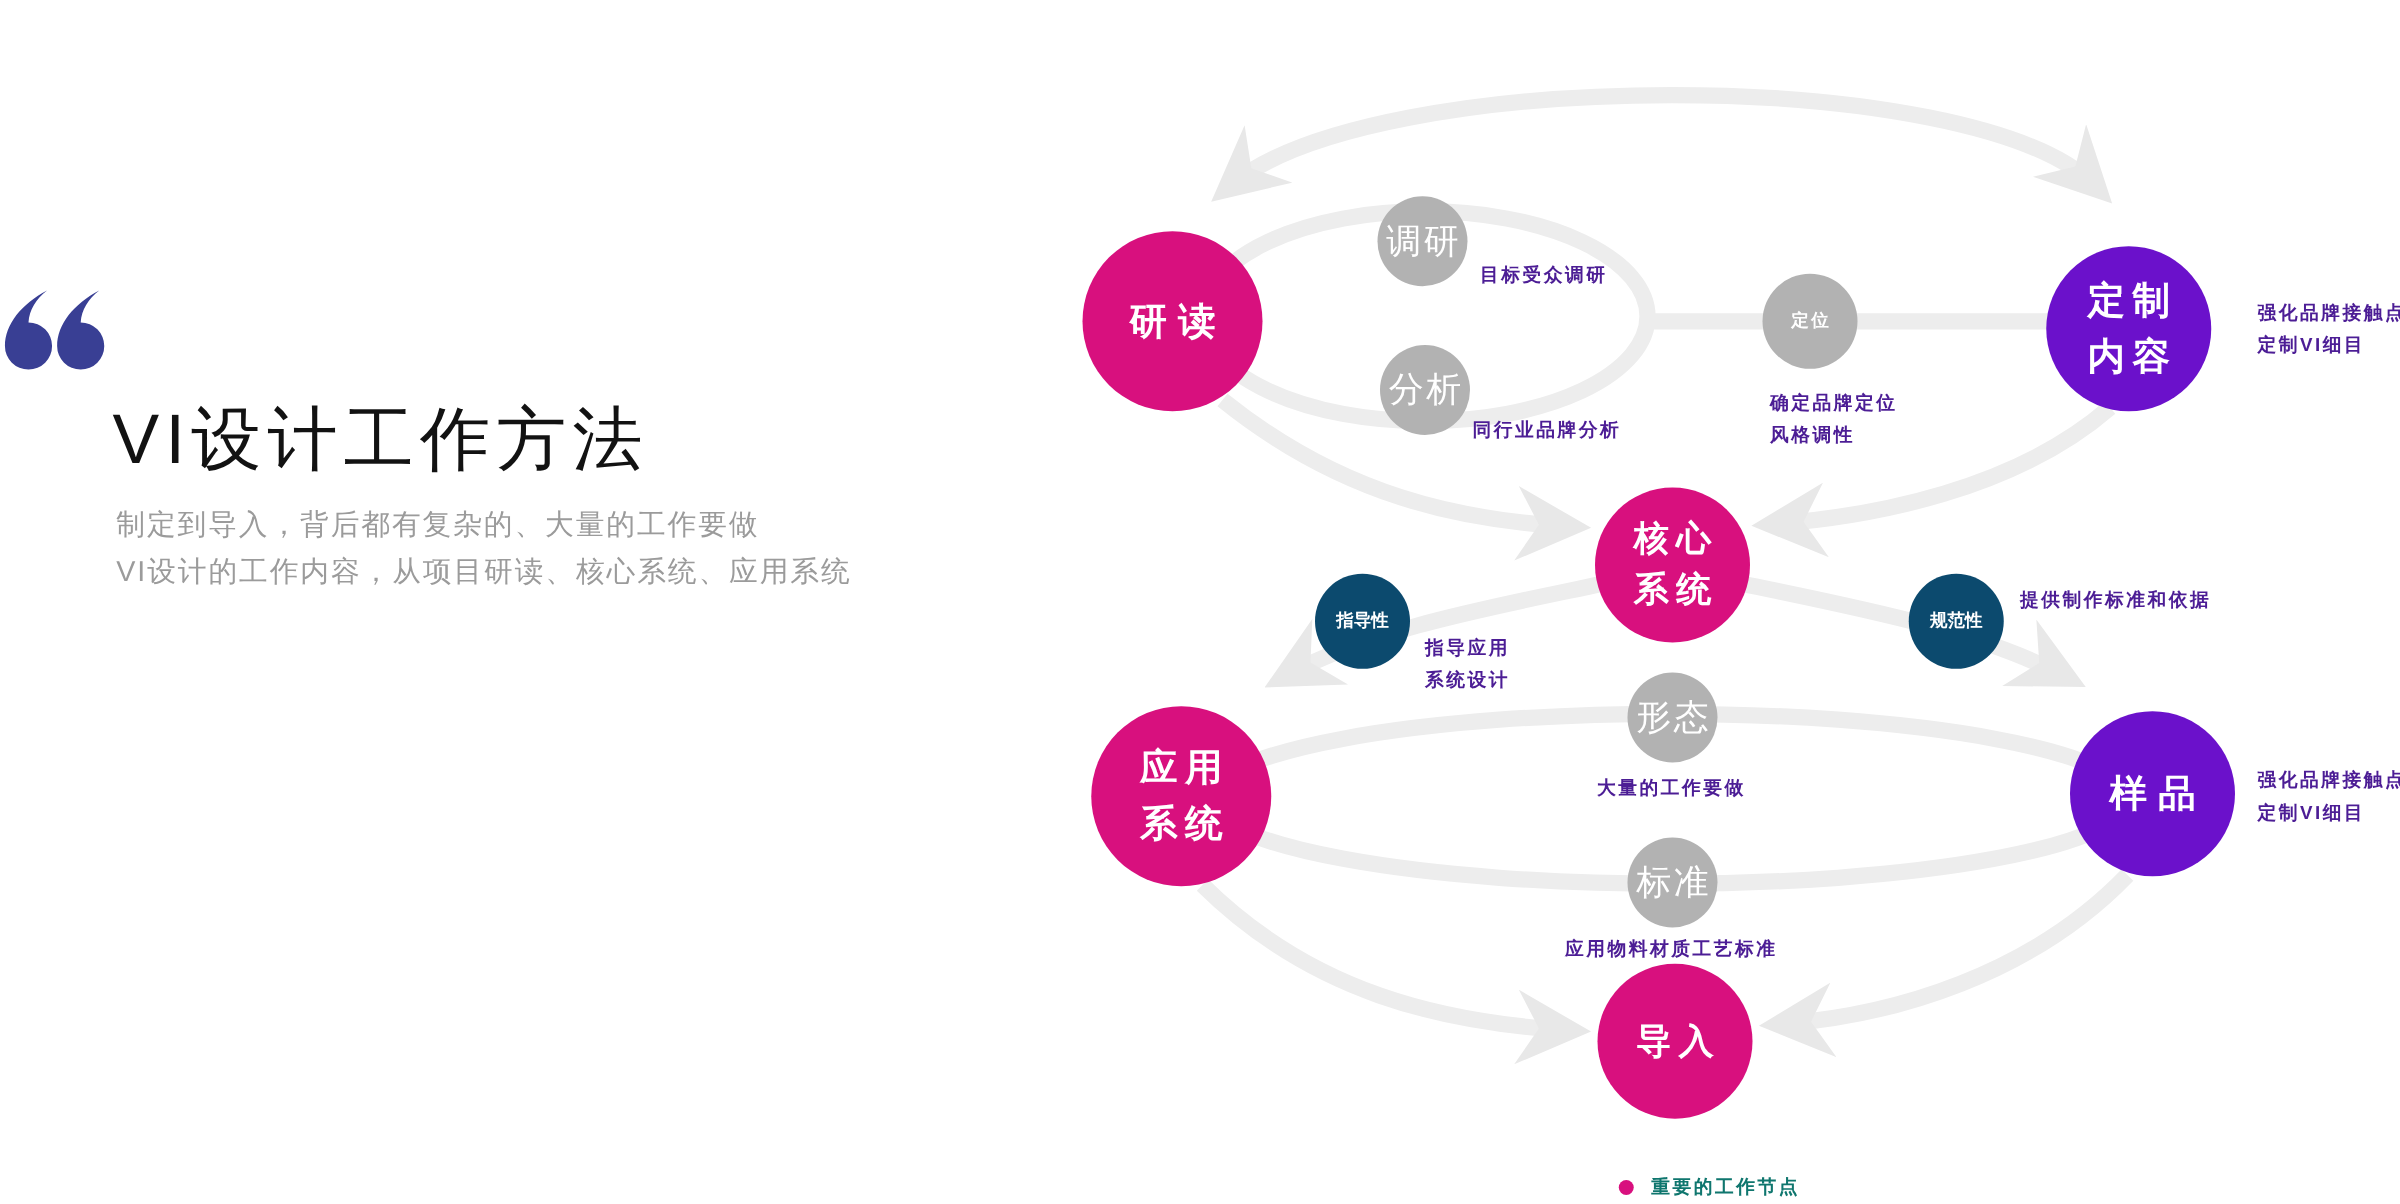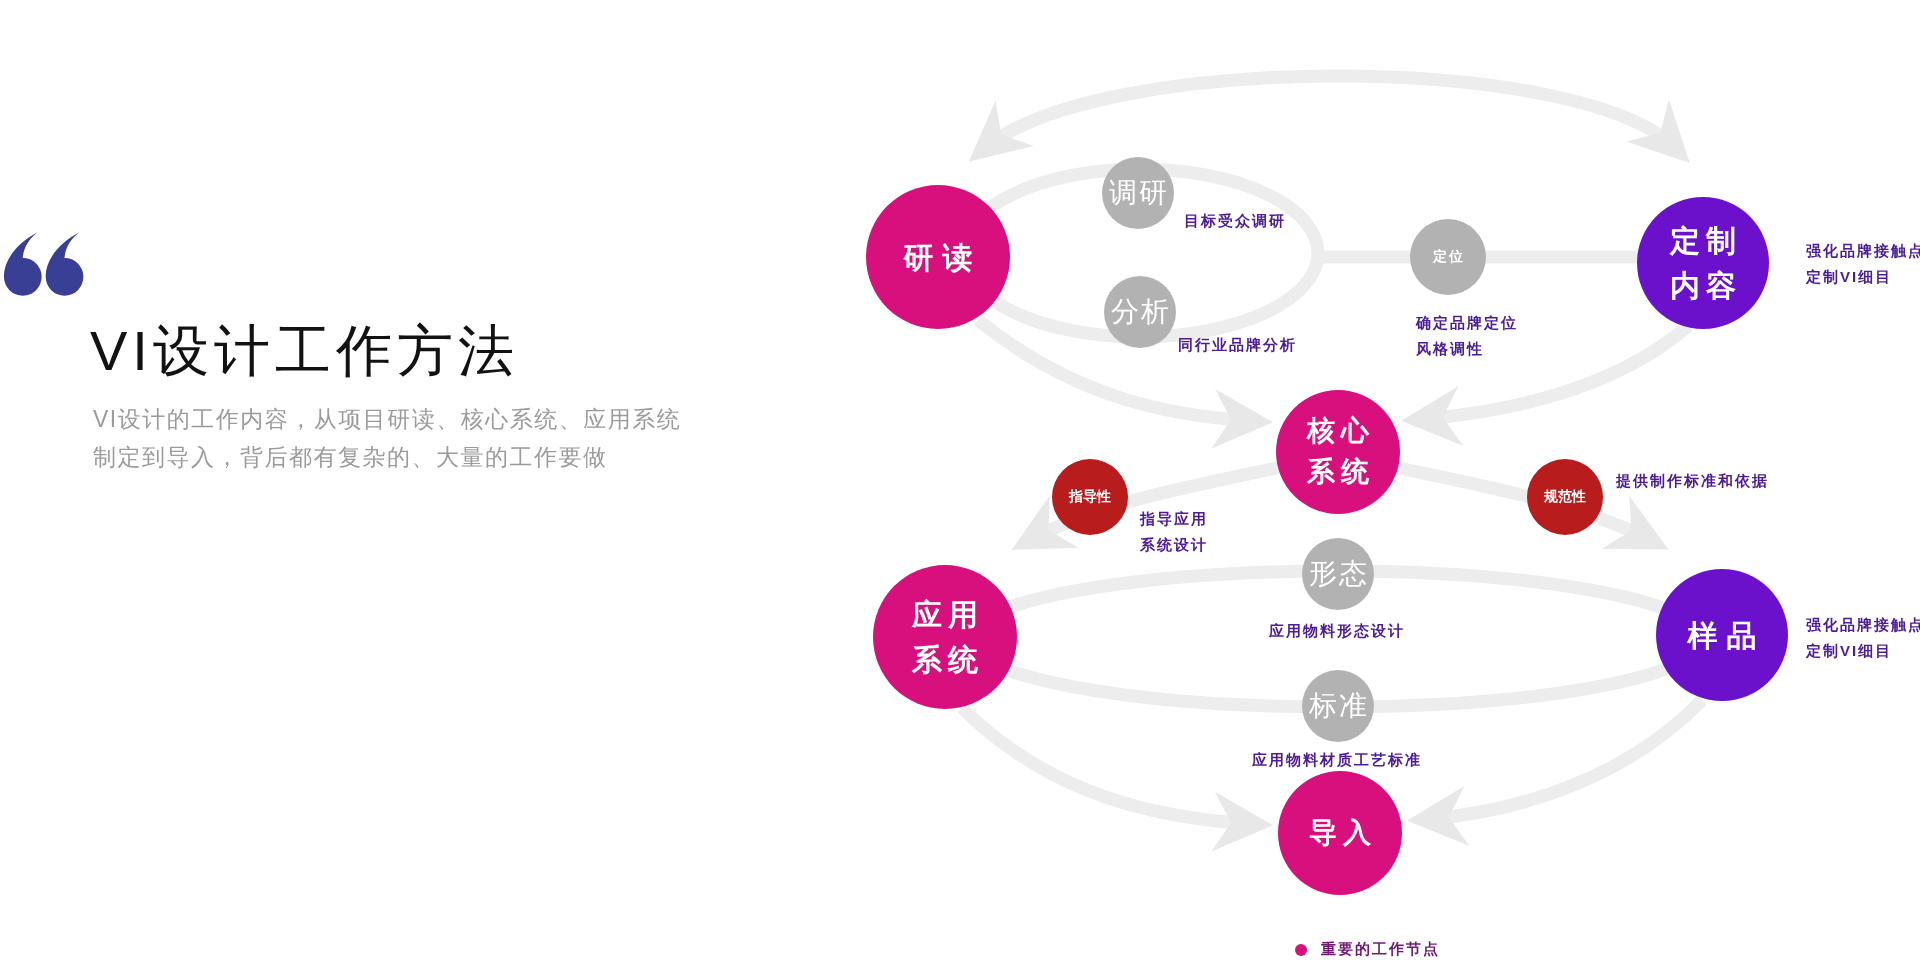--- a/index.html
+++ b/index.html
@@ -16,55 +16,55 @@
 
   
   .flow-svg { position:absolute; left:0; top:0; width:1920px; height:963px; pointer-events:none; }
 
   .node { position:absolute; border-radius:50%; display:flex; flex-direction:column;
           align-items:center; justify-content:center; color:#ffffff; text-align:center; }
   .node span { display:block; white-space:nowrap; }
   .magenta   { background:#d8107e; }
   .purple    { background:#6b11cb; }
   .gray      { background:#b2b2b2; }
-  .gray-dark { background:#b91c1c; }
+  .gray-dark { background:#0c4a6e; }
 
   .n-xl  { width:144px; height:144px; font-size:30px; font-weight:700; line-height:1.5;justify-content:center; }
   .n-lg  { width:124px; height:124px; font-size:28px; font-weight:700; line-height:1.45; }
   .n-lg2 { width:132px; height:132px; font-size:30px; font-weight:700; line-height:1.5; }
   .n-sm  { width:76px;  height:76px;  font-size:14px; font-weight:700; }
   .n-xs  { width:72px;  height:72px;  font-size:28px; font-weight:400; }
   .ls9 span { letter-spacing:9px; margin-right:-9px; }
   .ls6 span { letter-spacing:6px; margin-right:-6px; }
   .ls2 span { letter-spacing:2px; margin-right:-2px; }
   .w500 { font-weight:500; }
 
   .note { position:absolute; font-size:15px; font-weight:600; color:#4c1d95;
           letter-spacing:2px; line-height:26px; white-space:nowrap; }
   .note.center { text-align:center; }
 
   .legend { position:absolute; left:1295px; top:940px; display:flex; align-items:center; }
   .legend-dot { width:12px; height:12px; border-radius:50%; background:#d8107e; }
-  .legend-label { margin-left:14px; font-size:15px; font-weight:600; color:#701a75; letter-spacing:2px; }
+  .legend-label { margin-left:14px; font-size:15px; font-weight:600; color:#0f766e; letter-spacing:2px; }
 </style>
 </head>
 <body>
 
 <div class="stage">
 
   <svg class="quote-icon" viewBox="0 0 120 98" aria-hidden="true">
     <g fill="#393f94">
       <path d="M52 2 C 22 18, 2 42, 2 68 A 28 28 0 1 0 30 40 C 31 25, 39 12, 52 2 Z"></path>
       <path d="M114 2 C 84 18, 64 42, 64 68 A 28 28 0 1 0 92 40 C 93 25, 101 12, 114 2 Z"></path>
     </g>
   </svg>
   <h1 class="intro-title">VI设计工作方法</h1>
   <div class="intro-desc">
+    <div>制定到导入，背后都有复杂的、大量的工作要做</div>
     <div>VI设计的工作内容，从项目研读、核心系统、应用系统</div>
-    <div>制定到导入，背后都有复杂的、大量的工作要做</div>
   </div>
 
   <svg class="flow-svg" viewBox="0 0 1920 963" aria-hidden="true">
     <defs>
       <marker id="ah" viewBox="0 0 10 10" refX="6.5" refY="5" markerWidth="4.6" markerHeight="4.6" orient="auto-start-reverse">
         <path d="M0 0 L10 5 L0 10 L3 5 Z" fill="#e8e8e8"></path>
       </marker>
     </defs>
     <g fill="none" stroke="#ededed" stroke-width="13">
       <path d="M 985,148 C 1100,52 1580,52 1675,148" marker-start="url(#ah)" marker-end="url(#ah)"></path>
@@ -150,21 +150,21 @@
     <div>定制VI细目</div>
   </div>
 
   <div class="note" style="left:1140px; top:506px;">
     <div>指导应用</div>
     <div>系统设计</div>
   </div>
 
   <div class="note" style="left:1616px; top:468px;">提供制作标准和依据</div>
 
-  <div class="note center" style="left:1217px; top:618px; width:240px;">应用物料形态设计</div>
+  <div class="note center" style="left:1217px; top:618px; width:240px;">大量的工作要做</div>
 
   <div class="note center" style="left:1207px; top:747px; width:260px;">应用物料材质工艺标准</div>
 
   <div class="note" style="left:1806px; top:612px;">
     <div>强化品牌接触点</div>
     <div>定制VI细目</div>
   </div>
 
   <div class="legend">
     <span class="legend-dot"></span>

